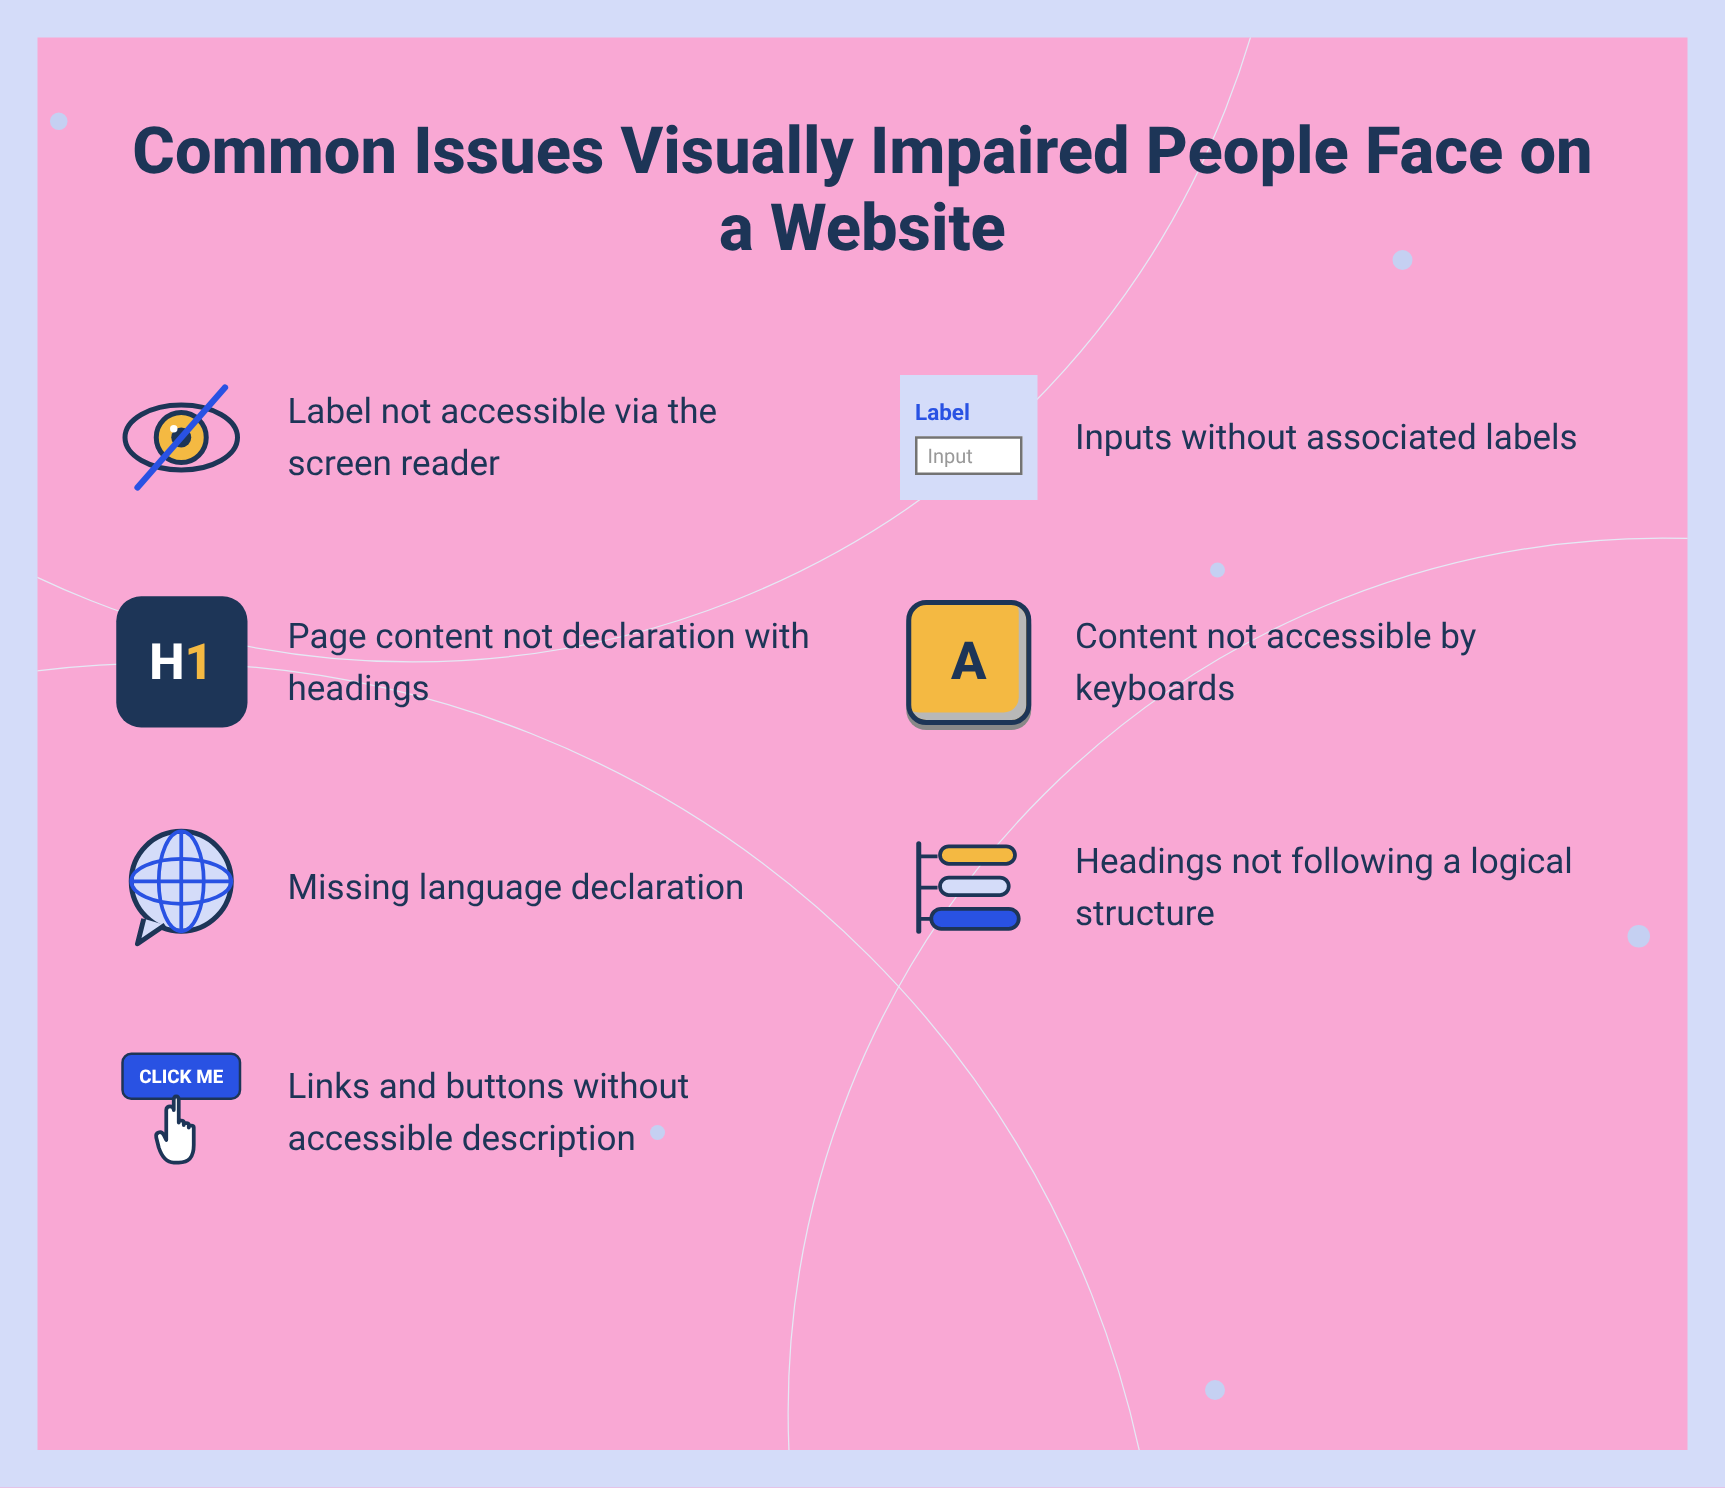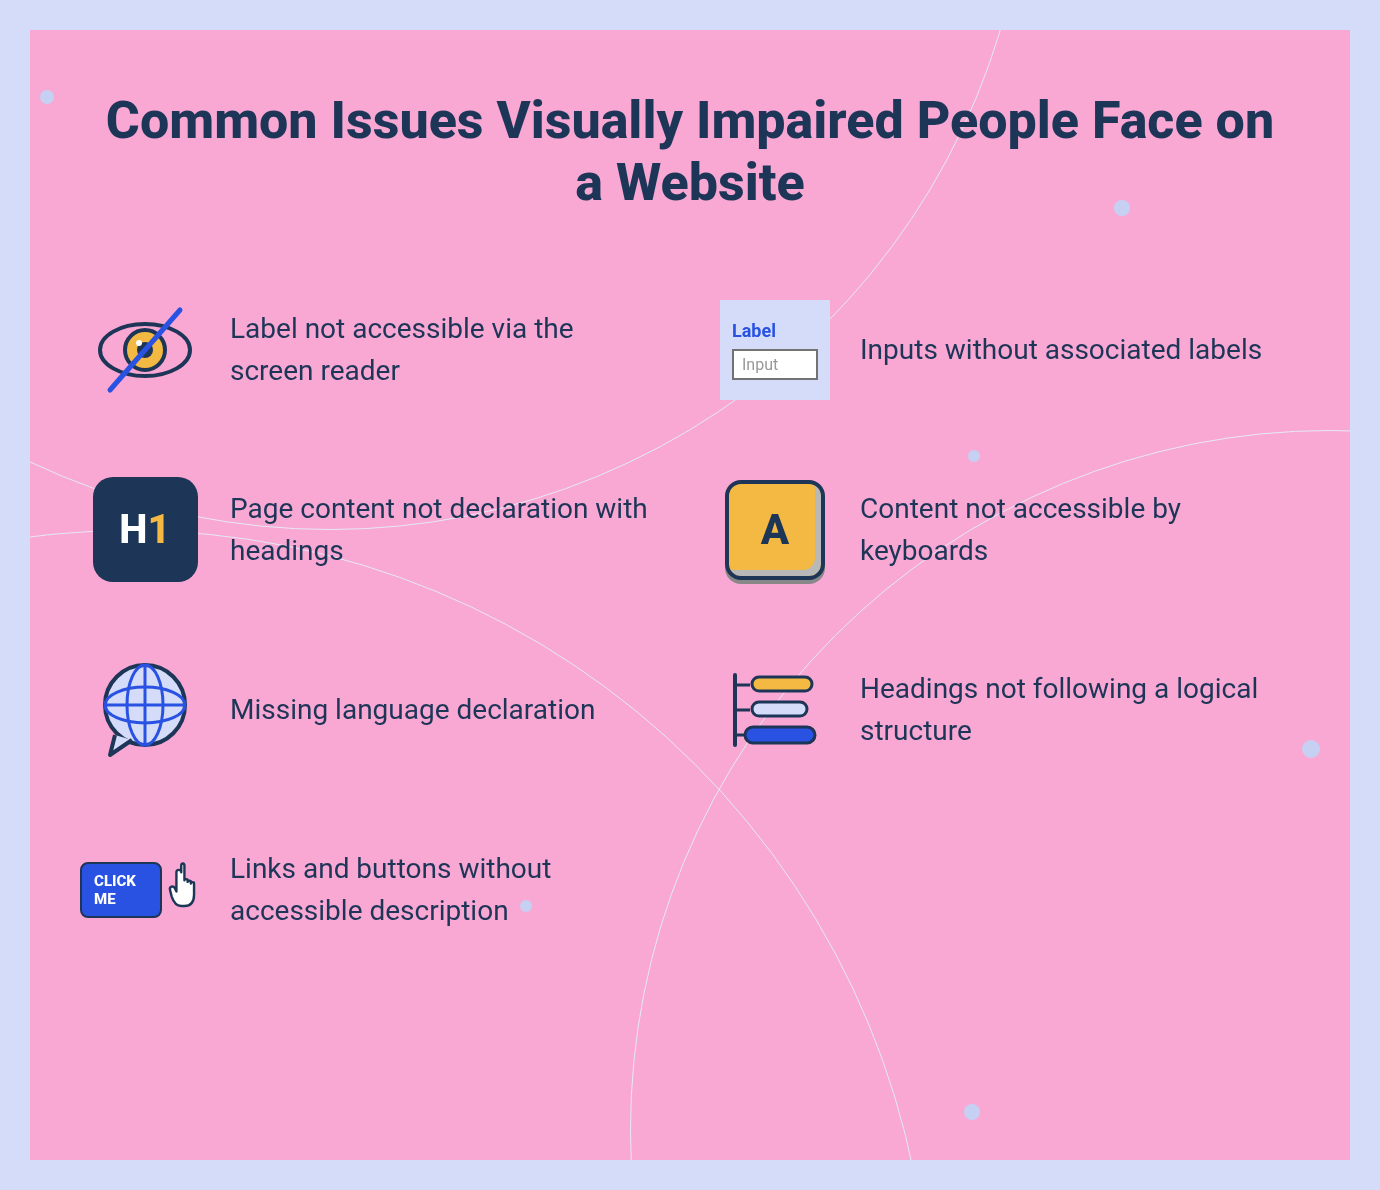--- a/index.html
+++ b/index.html
@@ -87,21 +87,21 @@
   background: #d4dcf9;
   padding: 12px;
   display: flex; flex-direction: column; gap: 8px; justify-content: center;
 }
 .label-badge .lbl { color: #2952e3; font-weight: 700; font-size: 18px; }
 .label-badge .inp {
   background: #fff; border: 2px solid #737373; padding: 4px 8px;
   color: #999; font-size: 16px;
 }
 .click-badge {
-  display: flex; flex-direction: row; align-items: center;
+  display: flex; flex-direction: column; align-items: center; text-align: right;
 }
 .click-btn {
   background: #2952e3; color: #fff; font-weight: 800;
   font-size: 15px; padding: 8px 12px; border-radius: 8px;
   border: 2px solid #1d3557;
 }
 </style>
 </head>
 <body>
 

